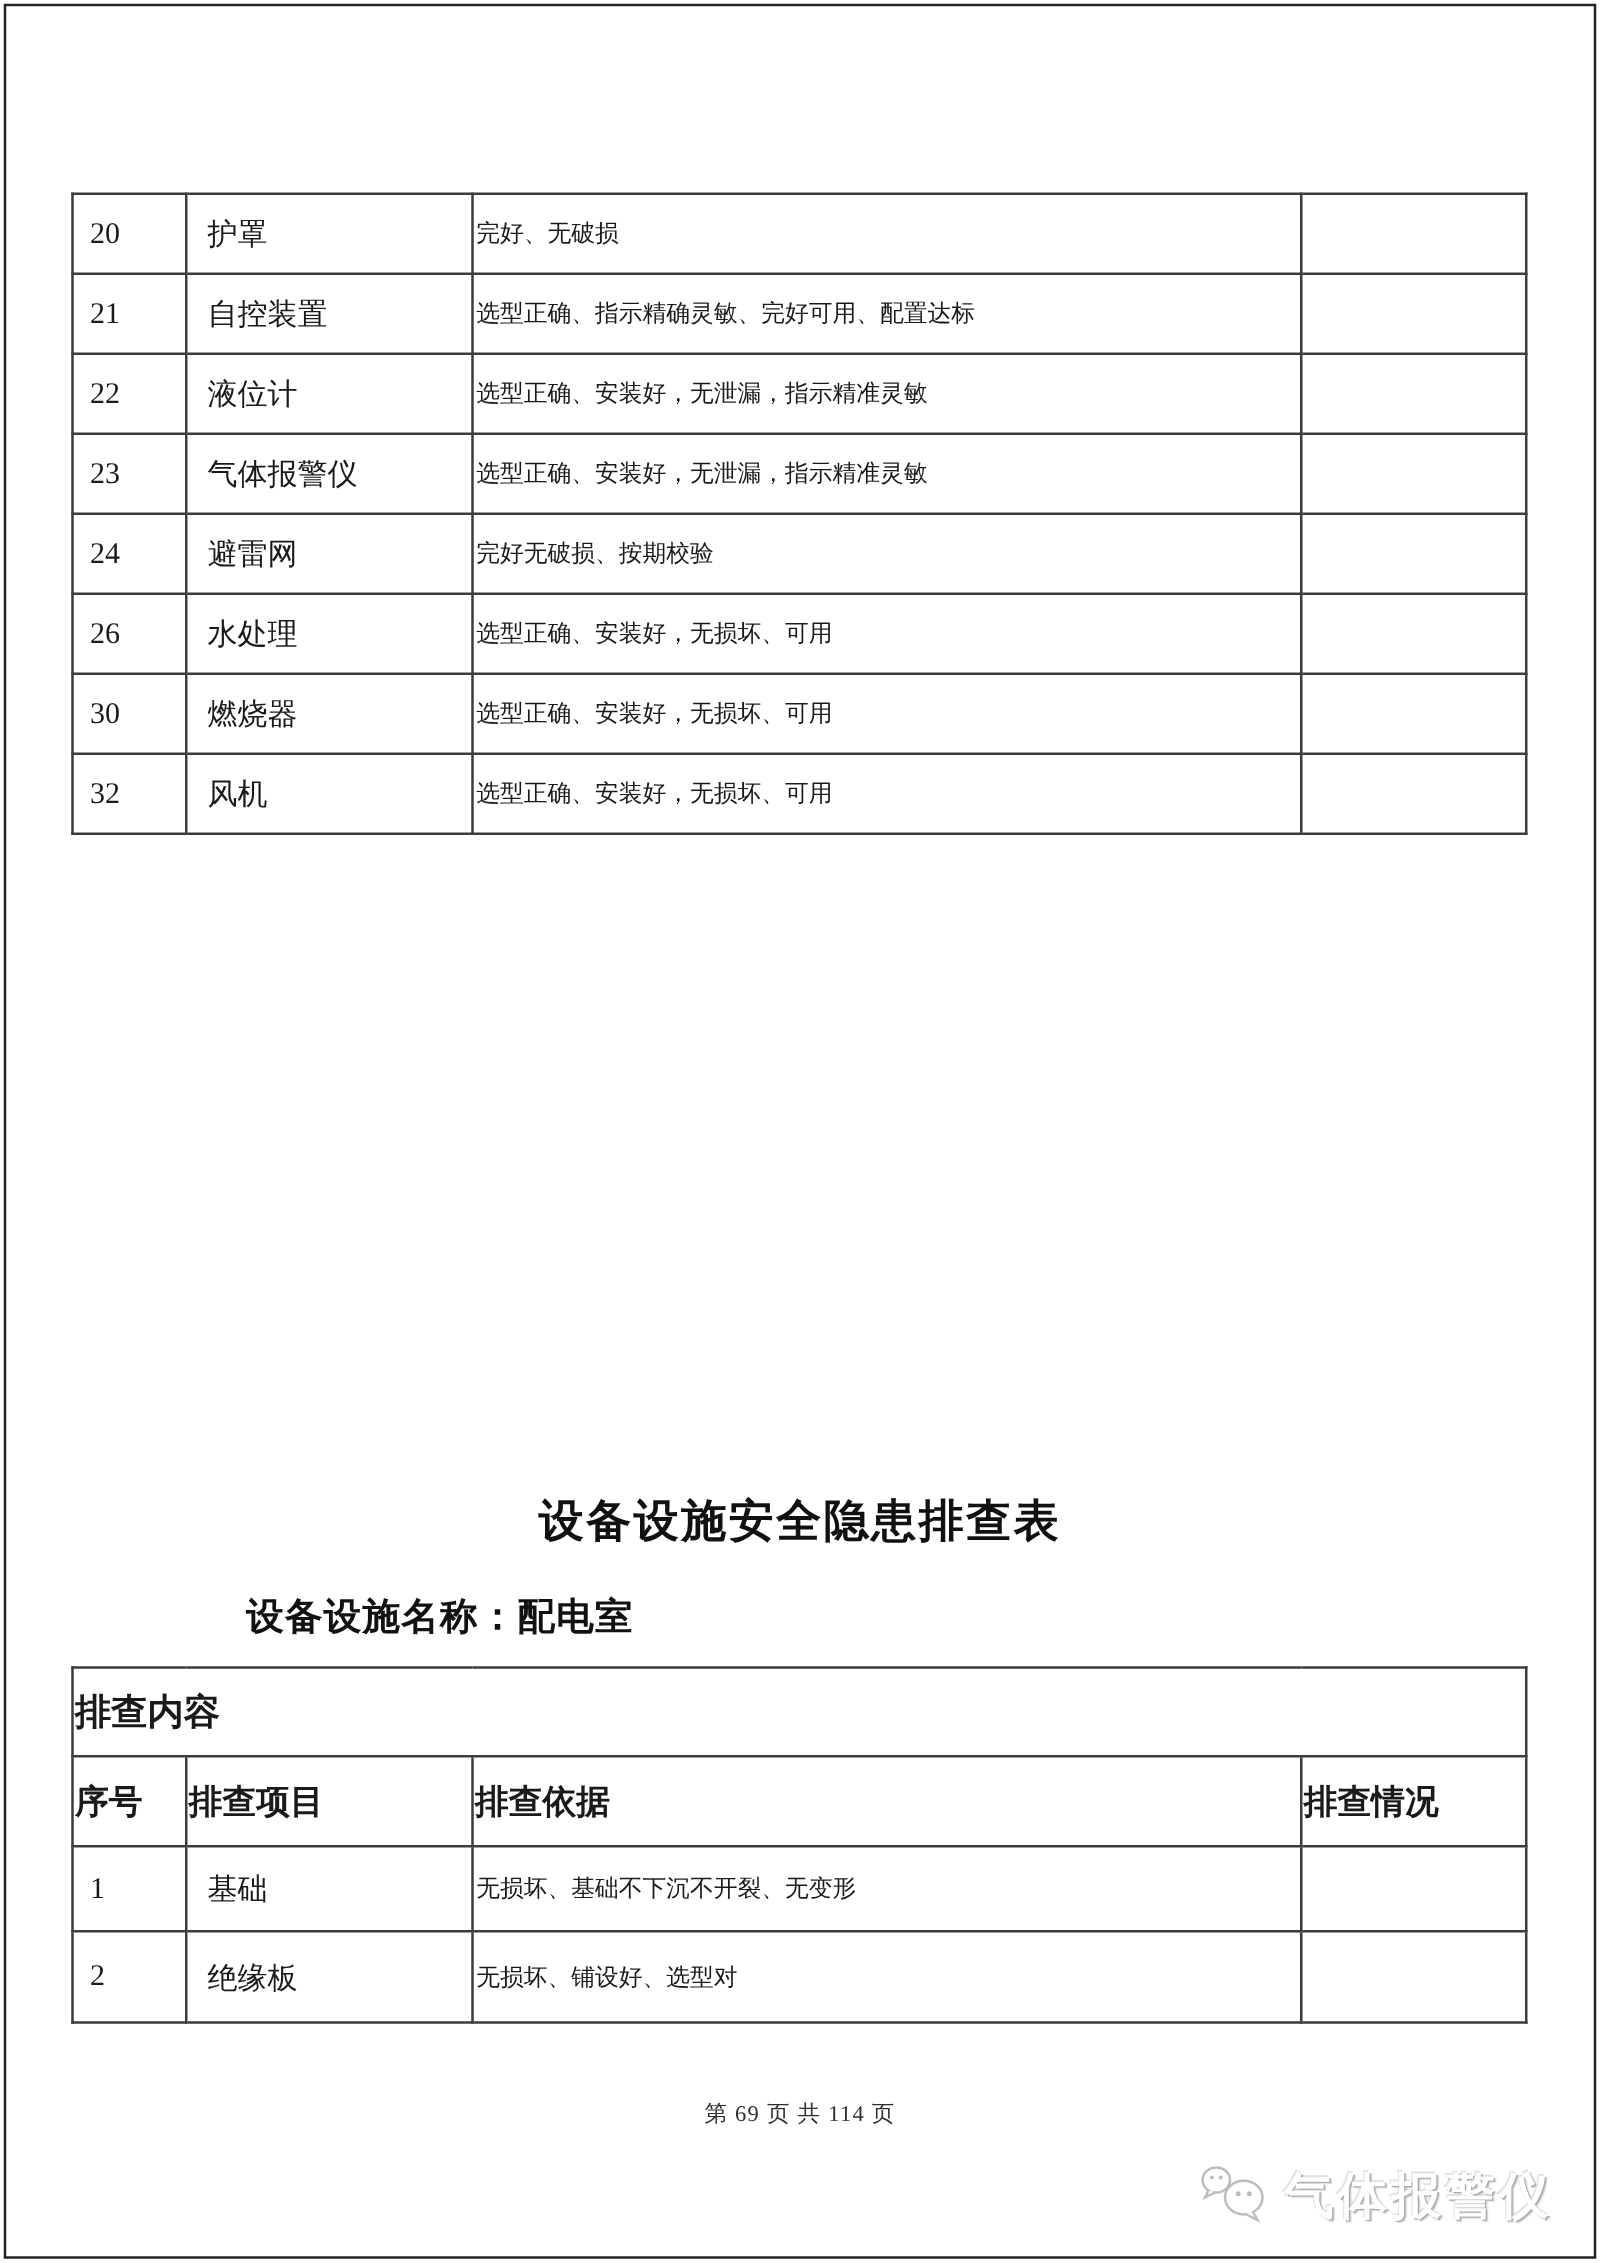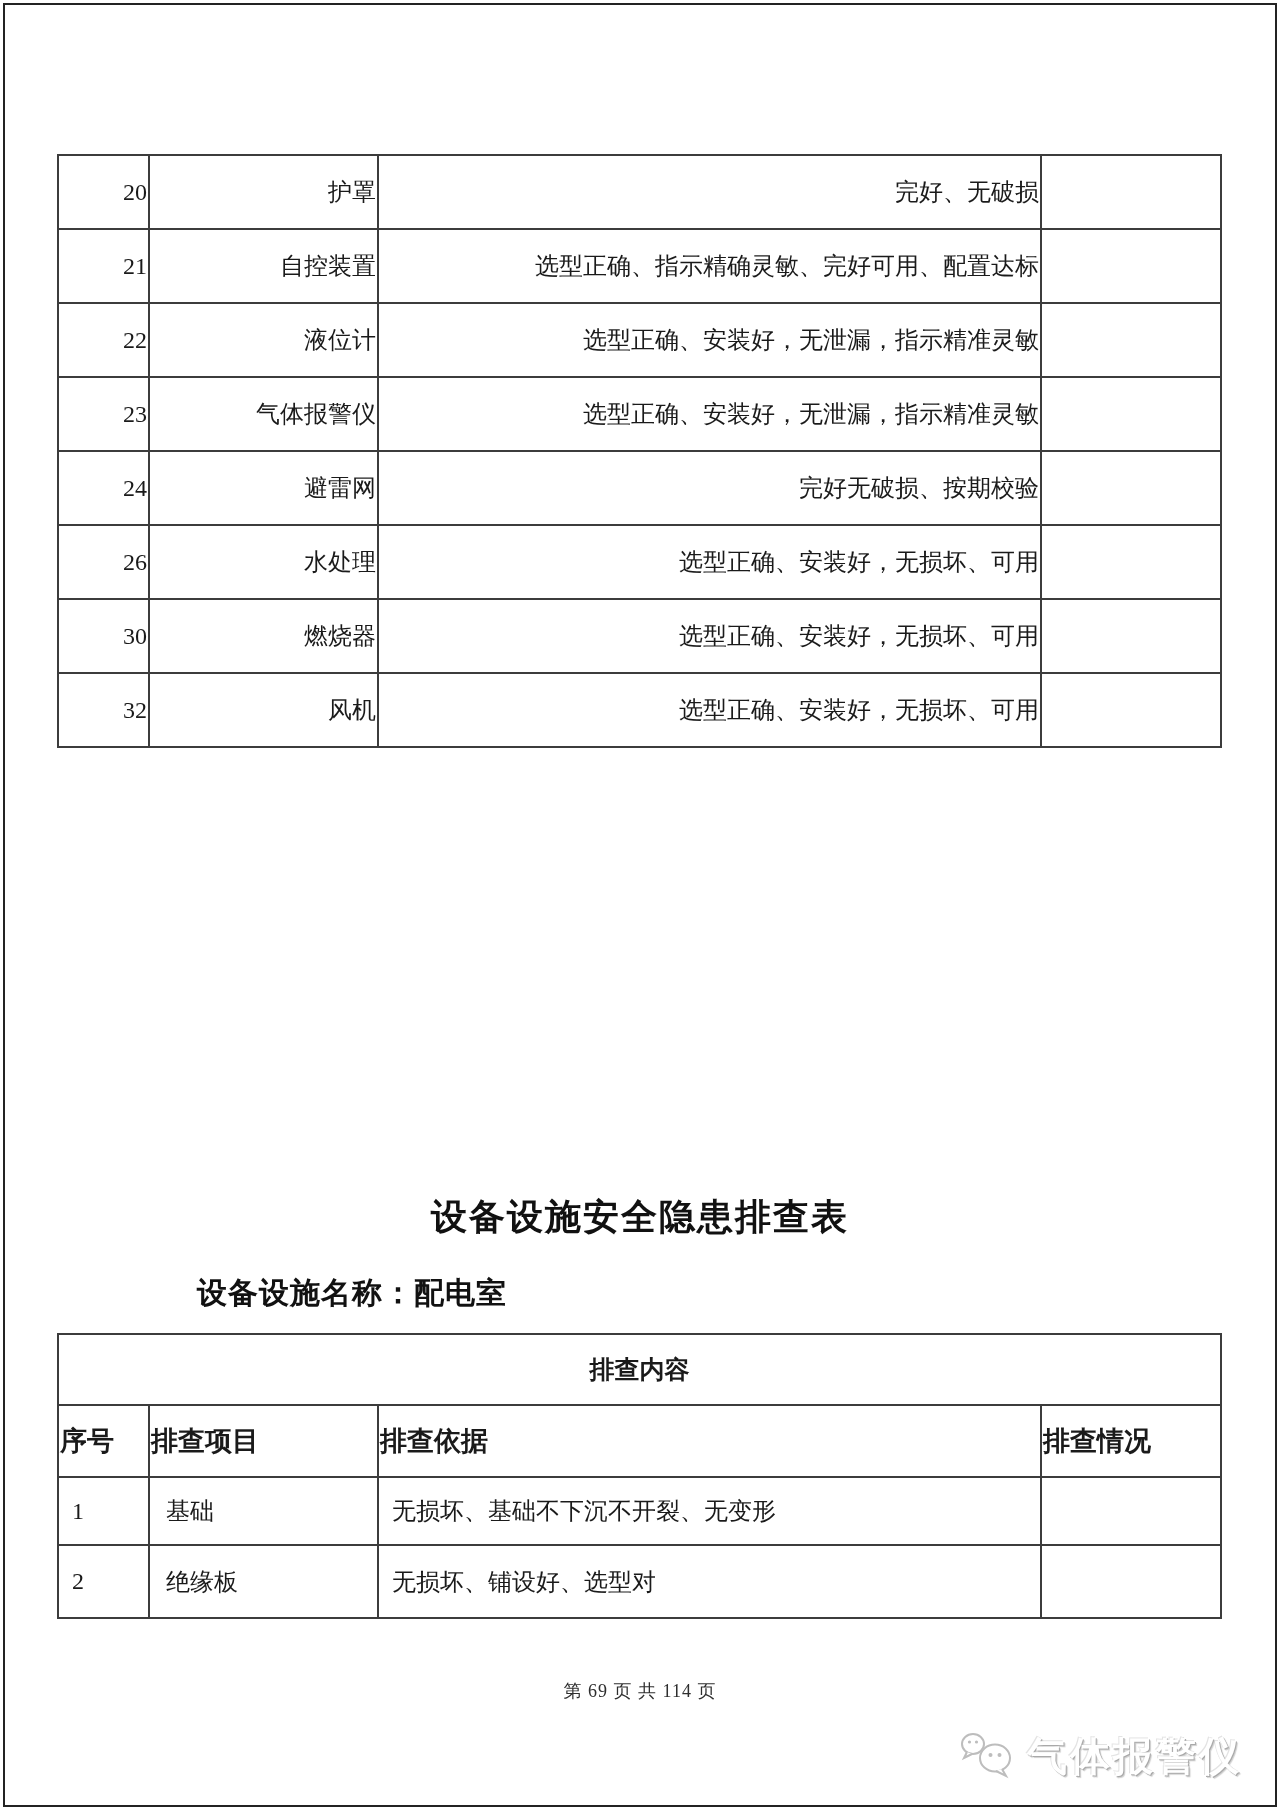--- a/index.html
+++ b/index.html
@@ -24,45 +24,45 @@
     width:1163px;
     left:57px;
   }
   table.doc-table td,table.doc-table th{
     border:2px solid #3c3c3c;
     vertical-align:middle;
     overflow:hidden;
     white-space:nowrap;
   }
   #table1{top:154px;}
-  #table1 tr{height:74px;text-align:right;}
+  #table1 tr{height:64px;}
   #table2{top:1333px;}
   .col-no{width:91px;}
   .col-item{width:229px;}
   .col-basis{width:663px;}
   .col-status{width:180px;}
   td.no-cell{
     font-size:24px;
     padding-left:13px;
     font-family:"Liberation Serif","DejaVu Serif",serif;
   }
   td.item-cell{
     font-size:24px;
     padding-left:16px;
   }
   td.basis-cell{
-    font-size:24px;
-    padding-left:13px;
+    font-size:19px;
+    padding-left:2px;
   }
   td.status-cell{font-size:21px;}
   th.span-header{
     font-family:"Liberation Sans","DejaVu Sans",sans-serif;
     font-weight:700;
-    font-size:25px;
-    text-align:center;
+    font-size:29px;
+    text-align:left;
     height:67px;
   }
   th.col-header{
     font-family:"Liberation Sans","DejaVu Sans",sans-serif;
     font-weight:700;
     font-size:27px;
     text-align:left;
     height:68px;
   }
   #table2 tr.data-row-1{height:68px;}

